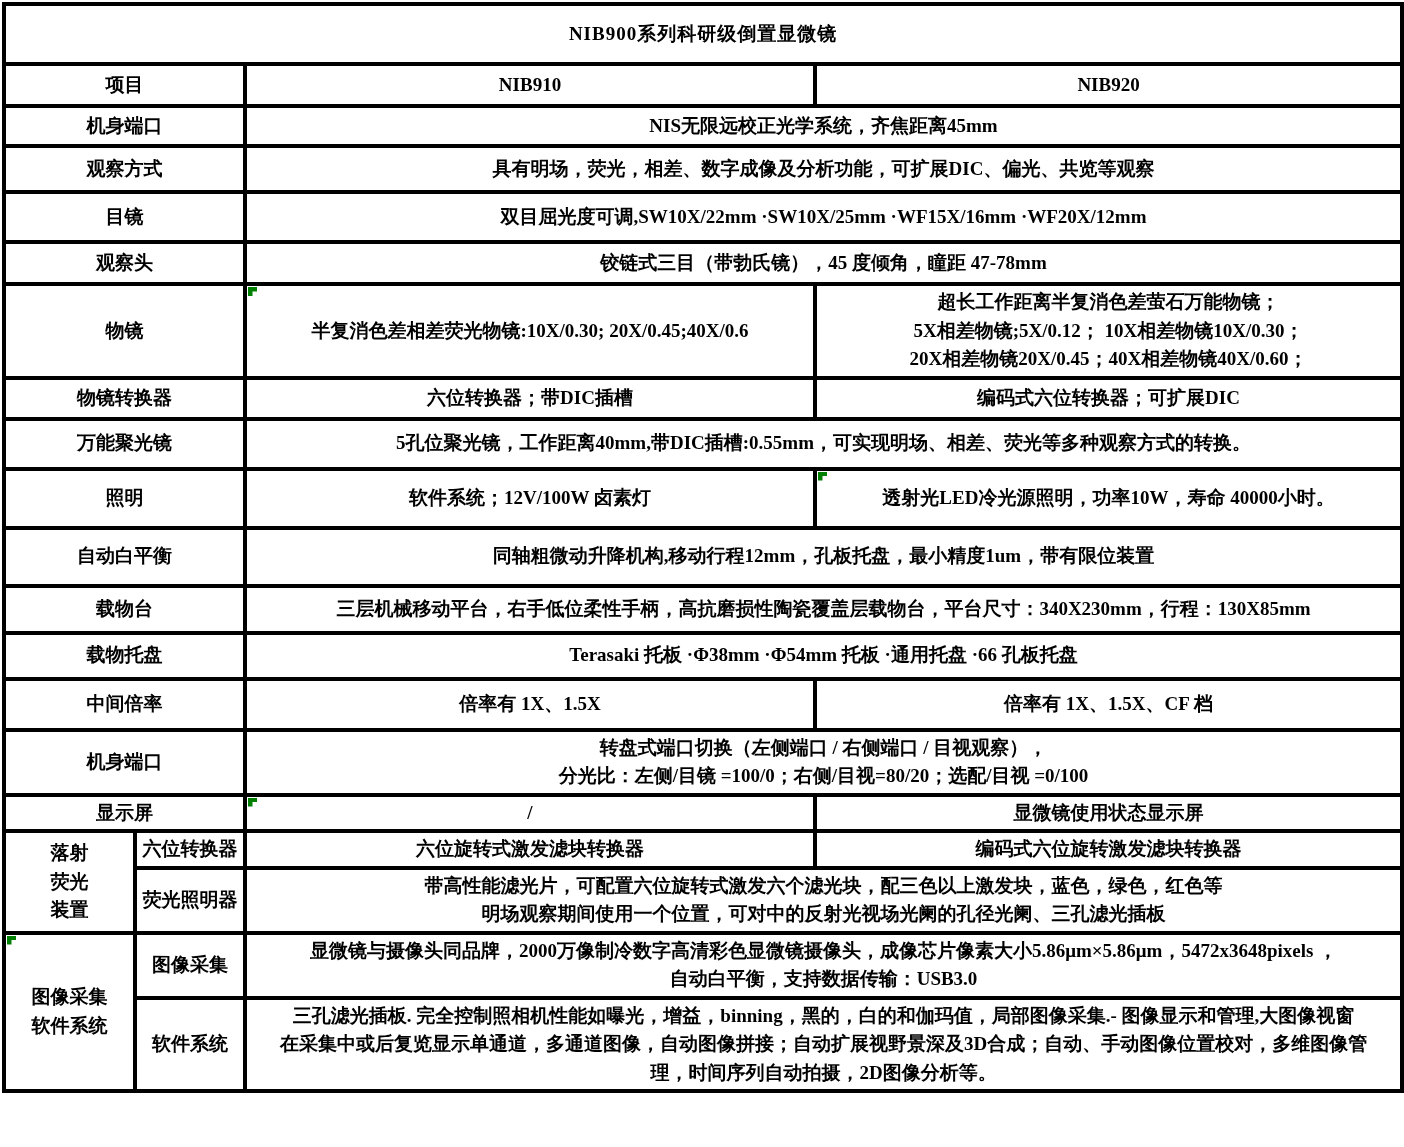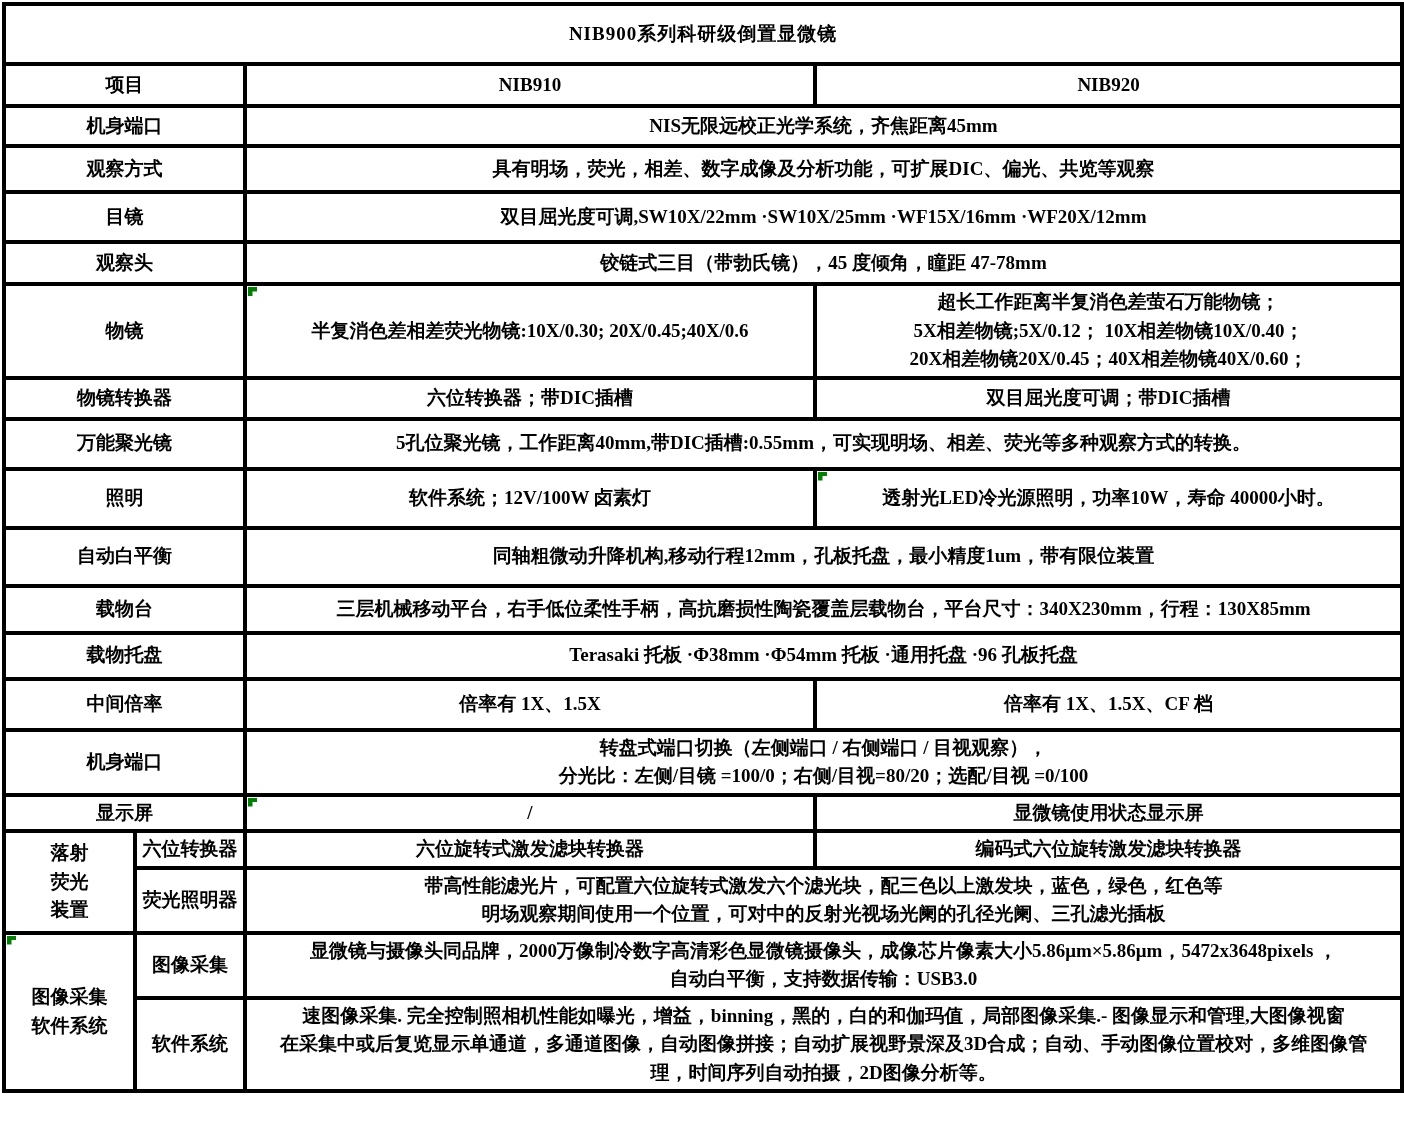--- a/index.html
+++ b/index.html
@@ -94,28 +94,28 @@
 
     <tr style="height:42px">
       <td colspan="2" class="lbl">观察头</td>
       <td colspan="2">铰链式三目（带勃氏镜），45 度倾角，瞳距 47-78mm</td>
     </tr>
 
     <tr style="height:89px">
       <td colspan="2" class="lbl">物镜</td>
       <td><span class="cmark"></span><span>半复消色差相差荧光物镜:10X/0.30; 20X/0.45;40X/0.6</span></td>
       <td>超长工作距离半复消色差萤石万能物镜；
-5X相差物镜;5X/0.12；  10X相差物镜10X/0.40；
+5X相差物镜;5X/0.12；  10X相差物镜10X/0.30；
 20X相差物镜20X/0.45；40X相差物镜40X/0.60；</td>
     </tr>
 
     <tr style="height:41px">
       <td colspan="2" class="lbl">物镜转换器</td>
       <td>六位转换器；带DIC插槽</td>
-      <td>双目屈光度可调；带DIC插槽</td>
+      <td>编码式六位转换器；可扩展DIC</td>
     </tr>
 
     <tr style="height:50px">
       <td colspan="2" class="lbl">万能聚光镜</td>
       <td colspan="2">5孔位聚光镜，工作距离40mm,带DIC插槽:0.55mm，可实现明场、相差、荧光等多种观察方式的转换。</td>
     </tr>
 
     <tr style="height:59px">
       <td colspan="2" class="lbl">照明</td>
       <td>软件系统；12V/100W 卤素灯</td>
@@ -127,21 +127,21 @@
       <td colspan="2">同轴粗微动升降机构,移动行程12mm，孔板托盘，最小精度1um，带有限位装置</td>
     </tr>
 
     <tr style="height:47px">
       <td colspan="2" class="lbl">载物台</td>
       <td colspan="2">三层机械移动平台，右手低位柔性手柄，高抗磨损性陶瓷覆盖层载物台，平台尺寸：340X230mm，行程：130X85mm</td>
     </tr>
 
     <tr style="height:46px">
       <td colspan="2" class="lbl">载物托盘</td>
-      <td colspan="2">Terasaki 托板  ·Φ38mm  ·Φ54mm 托板  ·通用托盘  ·96 孔板托盘</td>
+      <td colspan="2">Terasaki 托板  ·Φ38mm  ·Φ54mm 托板  ·通用托盘  ·66 孔板托盘</td>
     </tr>
 
     <tr style="height:51px">
       <td colspan="2" class="lbl">中间倍率</td>
       <td>倍率有 1X、1.5X</td>
       <td>倍率有 1X、1.5X、CF 档</td>
     </tr>
 
     <tr style="height:61px">
       <td colspan="2" class="lbl">机身端口</td>
@@ -173,20 +173,20 @@
     <tr style="height:60px">
       <td rowspan="2" class="lbl group-lbl"><span class="cmark"></span><span>图像采集
 软件系统</span></td>
       <td class="lbl">图像采集</td>
       <td colspan="2">显微镜与摄像头同品牌，2000万像制冷数字高清彩色显微镜摄像头，成像芯片像素大小5.86μm×5.86μm，5472x3648pixels ，
 自动白平衡，支持数据传输：USB3.0</td>
     </tr>
 
     <tr style="height:90px">
       <td class="lbl">软件系统</td>
-      <td colspan="2">速图像采集. 完全控制照相机性能如曝光，增益，binning，黑的，白的和伽玛值，局部图像采集.- 图像显示和管理,大图像视窗
+      <td colspan="2">三孔滤光插板. 完全控制照相机性能如曝光，增益，binning，黑的，白的和伽玛值，局部图像采集.- 图像显示和管理,大图像视窗
 在采集中或后复览显示单通道，多通道图像，自动图像拼接；自动扩展视野景深及3D合成；自动、手动图像位置校对，多维图像管
 理，时间序列自动拍摄，2D图像分析等。</td>
     </tr>
 
   </tbody>
     </table>
 </div>
 
 </body></html>

